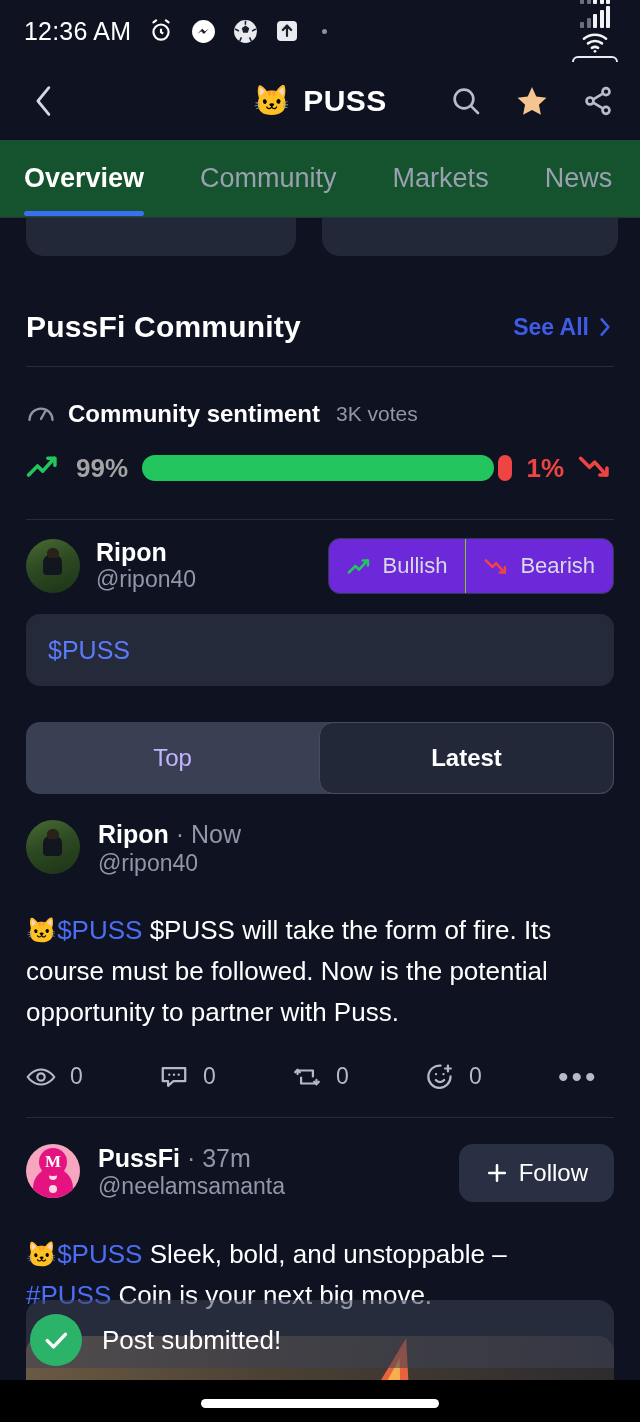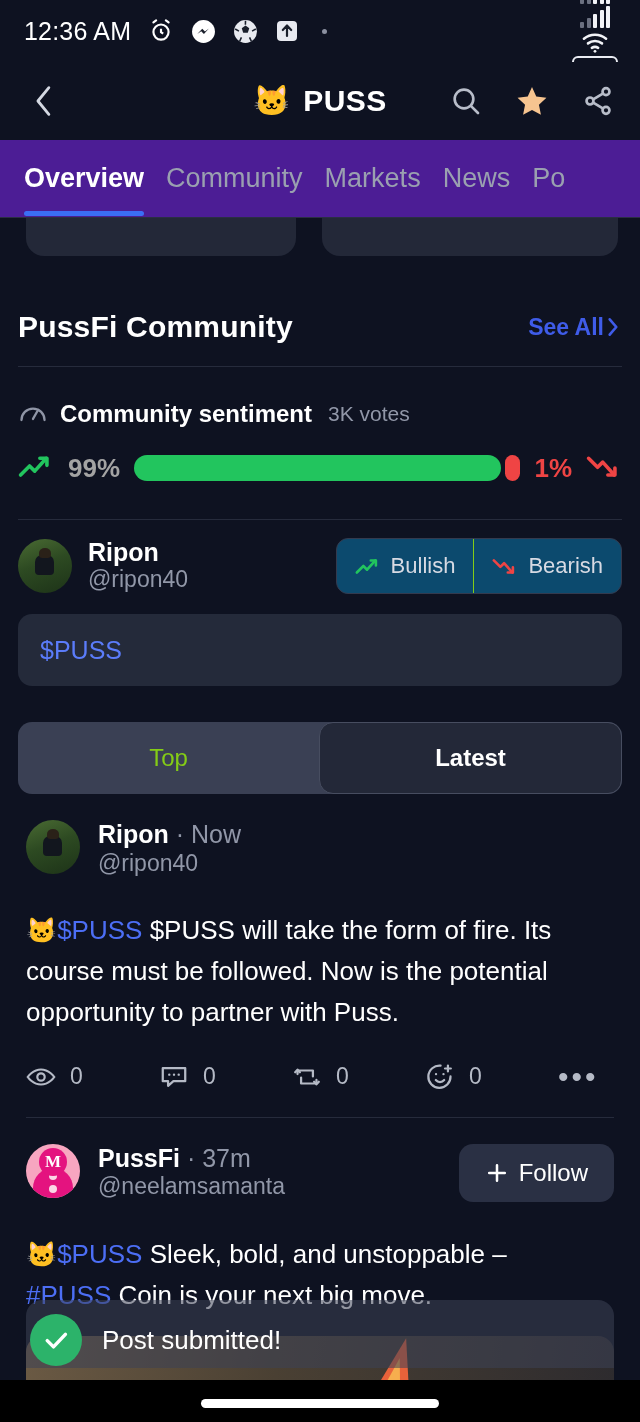--- a/index.html
+++ b/index.html
@@ -63,47 +63,47 @@
     display:flex; align-items:center; justify-content:center;
     font-size:30px; line-height:1;
   }
   .coin-title { font-size:30px; font-weight:700; letter-spacing:.4px; }
   .appbar-actions { margin-left:auto; display:flex; align-items:center; gap:26px; z-index:2; }
   .act { width:40px; height:40px; display:flex; align-items:center; justify-content:center; }
 
   
   .tabsbar {
     position:relative; height:78px; display:flex; align-items:center;
-    padding:0 24px; gap:22px; background:#4c1d95; overflow:hidden;
+    padding:0 24px; gap:56px; background:#14532d; overflow:hidden;
     border-bottom:1px solid #2a2f42;
     z-index:5;
   }
   .tab { font-size:27px; color:#9aa0b0; white-space:nowrap; position:relative; }
   .tab.active { color:#fff; font-weight:700; }
   .tab.active::after{
     content:""; position:absolute; left:0; right:0; bottom:-22px; height:5px;
     background:#3b6ef5; border-radius:3px;
   }
 
   
   .peek { position:relative; height:82px; background:#0e1221; }
   .peek .card {
     position:absolute; top:-40px; height:78px; border-radius:18px; background:#232838;
   }
   .peek .card.c1 { left:26px; width:270px; }
   .peek .card.c2 { left:322px; width:296px; }
 
   
-  .section { padding:0 18px; }
+  .section { padding:0 26px; }
   .sec-head {
     display:flex; align-items:center; justify-content:space-between;
     padding-top:10px; padding-bottom:22px;
   }
   .sec-title { font-size:30px; font-weight:700; letter-spacing:.2px; }
-  .see-all { display:flex; align-items:center; color:#3f5ce9; font-size:23px; font-weight:700;}
+  .see-all { display:flex; align-items:center; gap:7px; color:#3f5ce9; font-size:23px; font-weight:700;}
 
   .divider { height:1px; background:#262b3c; }
 
   .sentiment-row {
     display:flex; align-items:center; gap:12px; padding:32px 0 6px 0;
   }
   .sent-label { font-size:24px; font-weight:700; color:#fff; }
   .sent-votes { font-size:21px; color:#9197a8; margin-left:4px; }
 
   .bar-row { display:flex; align-items:center; gap:14px; padding:16px 0 34px 0; }
@@ -134,40 +134,40 @@
     width:40px; height:30px; border-radius:20px 20px 0 0; background:#e4137f;}
   .cmc-dots { position:absolute; left:50%; transform:translateX(-50%); bottom:5px; width:8px;}
   .cmc-dots i{ display:block; width:8px;height:8px;border-radius:50%;background:#fbd6e6;margin-top:5px;}
 
   .cu-names { margin-left:16px; }
   .cu-name { font-size:25px; font-weight:700; line-height:1.12; }
   .cu-handle { font-size:23px; color:#9197a8; line-height:1.2; }
 
   .bb-group {
     margin-left:auto; display:flex; align-items:stretch;
-    border:1px solid #333a4e; border-radius:12px; overflow:hidden; background:#0c4a6e;
+    border:1px solid #333a4e; border-radius:12px; overflow:hidden; background:#6d28d9;
   }
   .bb-btn { display:flex; align-items:center; gap:10px; padding:14px 18px; font-size:22px; color:#d7dae3; }
   .bb-btn + .bb-btn { border-left:1px solid #84cc16; }
 
   .composer-box {
     margin-top:20px; height:72px; border-radius:14px; background:#242a3a;
     display:flex; align-items:center; padding:0 22px; gap:10px;
   }
   .cash { color:#5b7cfa; font-size:25px; }
   .cplaceholder { color:#868c9c; font-size:25px; }
 
   
   .seg {
     margin:36px 0 0 0; height:72px; background:#3a4054; border-radius:14px;
     display:flex; padding:0;
   }
   .seg-item {
     flex:1; display:flex; align-items:center; justify-content:center;
-    font-size:24px; color:#84cc16; border-radius:14px;
+    font-size:24px; color:#c4b5fd; border-radius:14px;
   }
   .seg-item.active { background:#232838; color:#fff; font-weight:700; border:1px solid #474d60; }
 
   
   .feed { background:#0e1221; }
   .post { padding:26px 26px 0 26px; }
   .post-head { display:flex; align-items:flex-start; }
   .ph-names { margin-left:18px; }
   .ph-line1 { font-size:25px; line-height:1.15; }
   .ph-name { font-weight:700; }

